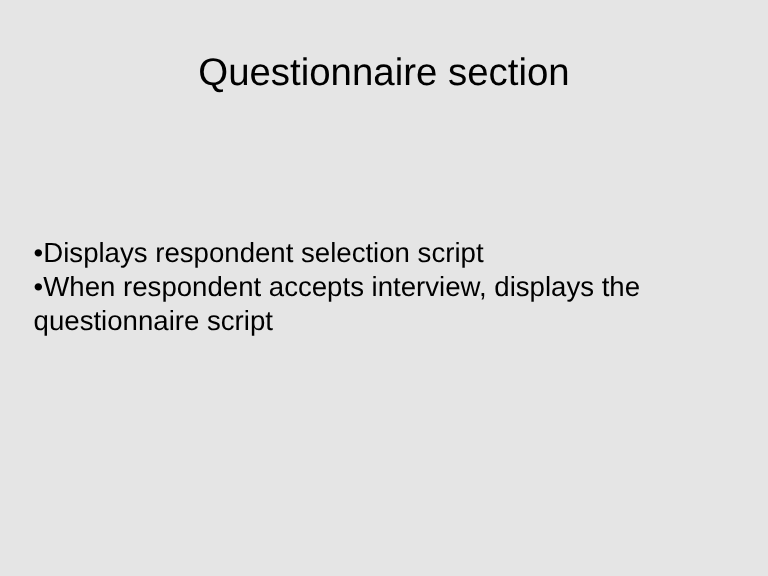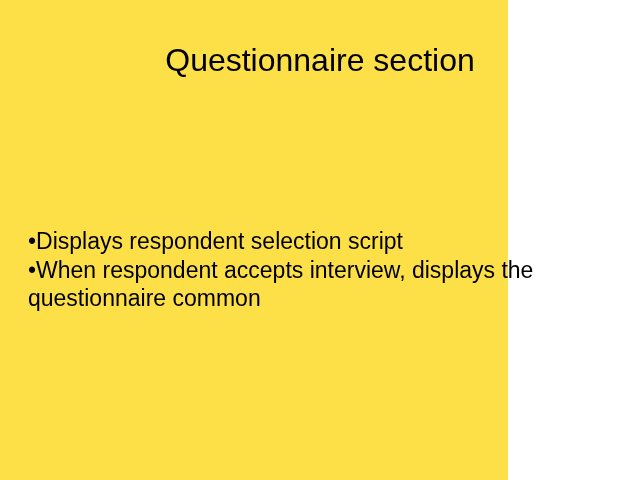--- a/index.html
+++ b/index.html
@@ -9,43 +9,42 @@
   body {
     width: 640px;
     height: 480px;
     background: #ffffff;
     font-family: "Liberation Sans", sans-serif;
     color: #000000;
     overflow: hidden;
   }
   .slide {
     position: relative;
-    width: 508px;
+    width: 640px;
     height: 480px;
-    background: #fde047;
+    background: #e5e5e5;
   }
   .slide-title {
     position: absolute;
     left: 0;
     top: 40px;
     width: 640px;
     text-align: center;
     font-size: 32px;
     line-height: 40px;
     font-weight: normal;
     letter-spacing: 0px;
     color: #000000;
     white-space: nowrap;
   }
   .slide-body {
     position: absolute;
     left: 28px;
     top: 196px;
     width: 584px;
-    margin-top: 31px;
   }
   .bullet-line {
     font-size: 23px;
     line-height: 28.5px;
     color: #000000;
     text-indent: 0;
     padding-left: 0;
     margin: 0;
     text-align: left;
     white-space: normal;
@@ -59,17 +58,17 @@
 
 <div class="slide">
 
   <div class="slide-title">Questionnaire section</div>
 
   <div class="slide-body">
 
     <p class="bullet-line"><span class="bullet-mark">•</span><span>Displays respondent selection script</span></p>
 
 
-    <p class="bullet-line"><span class="bullet-mark">•</span><span>When respondent accepts interview, displays the questionnaire common</span></p>
+    <p class="bullet-line"><span class="bullet-mark">•</span><span>When respondent accepts interview, displays the questionnaire script</span></p>
 
   </div>
 
 </div>
 
 </body></html>

